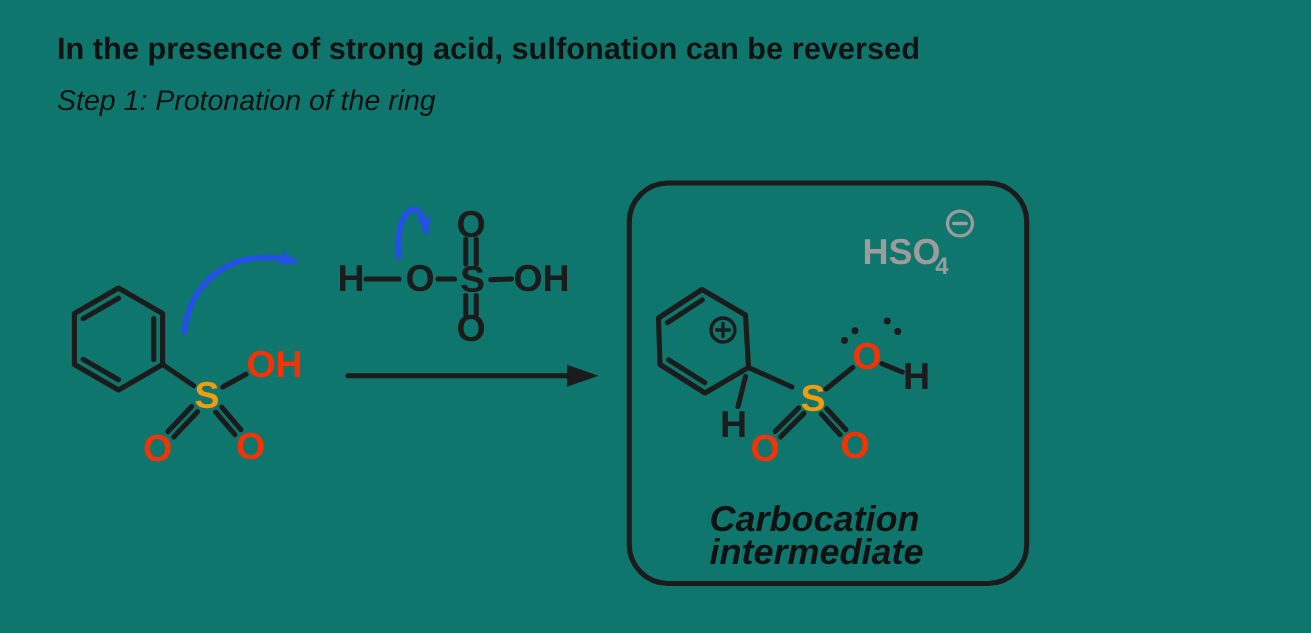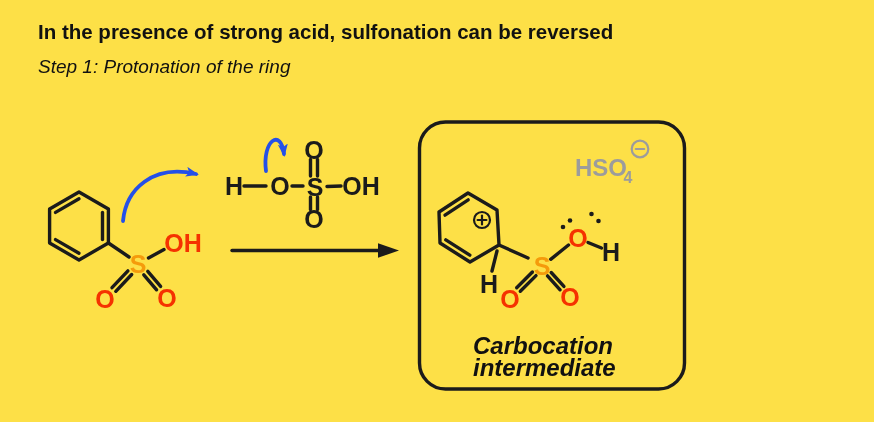--- a/index.html
+++ b/index.html
@@ -3,21 +3,21 @@
 <meta charset="utf-8">
 <style>
   :root{
     --bond-black:#1b1b1b;
     --arrow-blue:#2450e8;
     --sulfur-orange:#f59b0b;
     --oxygen-red:#f53200;
     --counterion-gray:#9c9c9c;
   }
   html,body{margin:0;padding:0;background:#ffffff;}
-  .page{position:relative;width:874px;height:422px;background:#fde047;overflow:hidden;
+  .page{position:relative;width:874px;height:422px;background:#0f766e;overflow:hidden;
         font-family:"Liberation Sans",sans-serif;}
   svg text{font-family:"Liberation Sans",sans-serif;}
   .t-title{font-size:20.5px;font-weight:bold;fill:#111;}
   .t-sub{font-size:19px;font-style:italic;fill:#111;}
   .atom{font-size:25px;font-weight:bold;}
   .atom-k{fill:var(--bond-black);}
   .atom-s{fill:var(--sulfur-orange);}
   .atom-o{fill:var(--oxygen-red);}
   .gray-t{fill:var(--counterion-gray);font-weight:bold;}
   .f-main{font-size:24px;}

